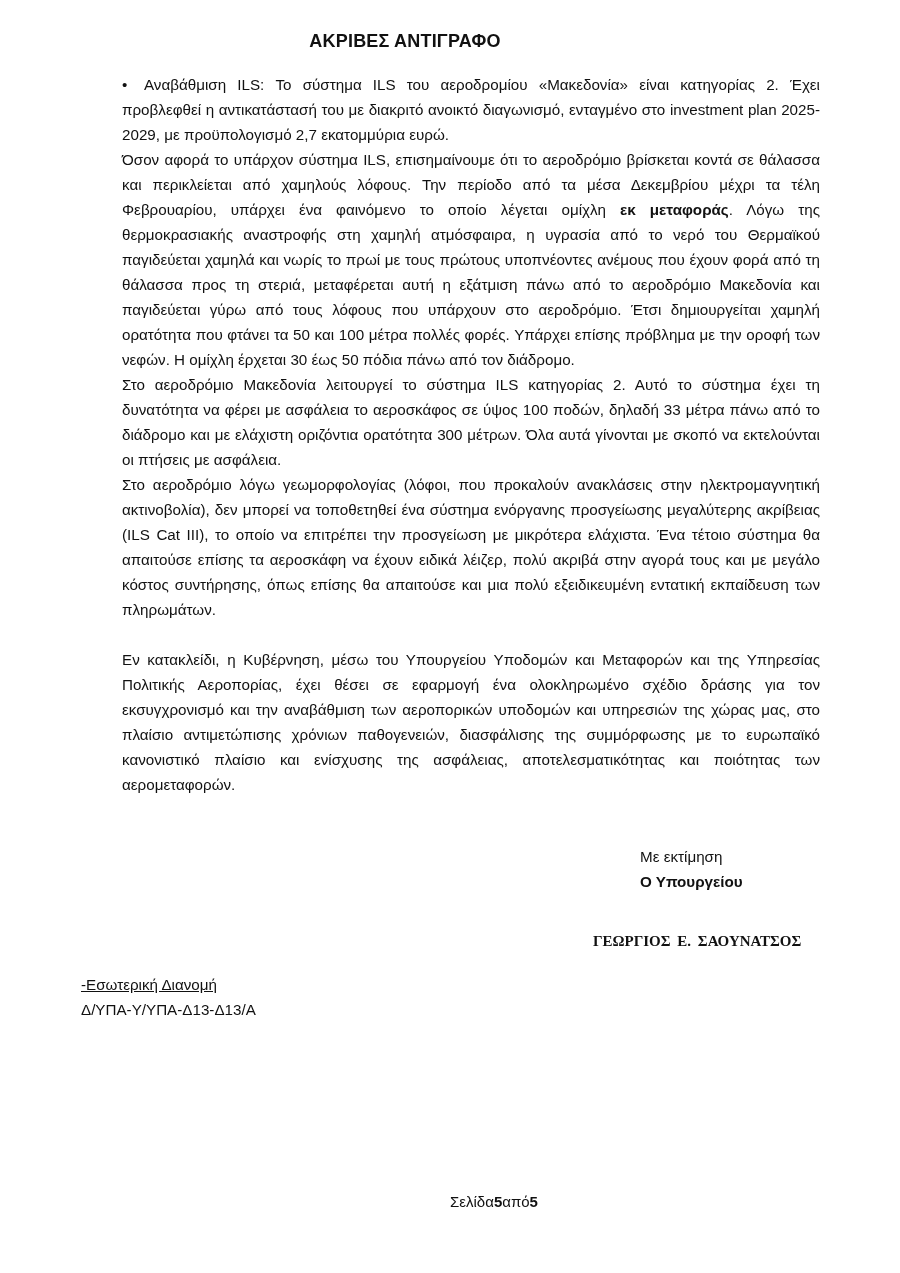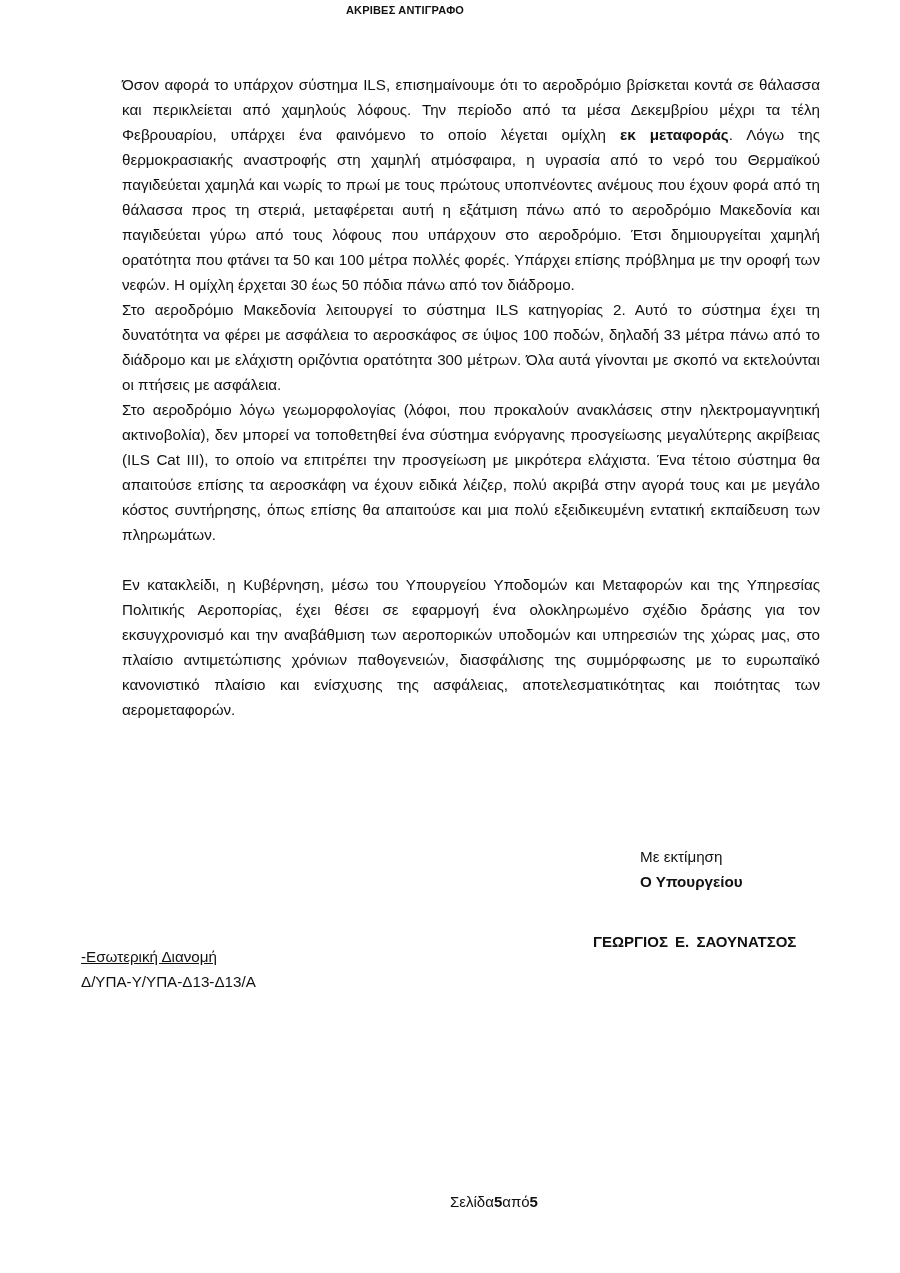--- a/index.html
+++ b/index.html
@@ -2,54 +2,56 @@
 <html><head>
 <meta charset="utf-8">
 <style>
   html, body { margin: 0; padding: 0; background: #ffffff; }
   body {
     width: 900px; height: 1273px; position: relative; overflow: hidden;
     font-family: "Liberation Sans", "DejaVu Sans", sans-serif;
     color: #111111;
   }
   .header-title {
-    position: absolute; left: 0; width: 810px; top: 4px;
-    text-align: center; font-weight: bold; font-size: 11px; letter-spacing: 0.2px;
+    position: absolute; left: 0; width: 810px; top: 31px;
+    text-align: center; font-weight: bold; font-size: 18px; letter-spacing: 0.2px;
   }
   .body {
     position: absolute; left: 122px; width: 698px; top: 72px;
     font-size: 15.2px; line-height: 25px;
   }
   .body p { margin: 0; text-align: justify; }
   .bullet-line { position: relative; }
   .bullet-glyph { display: inline-block; width: 22px; }
   .gap { height: 25px; }
   .closing {
     position: absolute; left: 640px; top: 844px; font-size: 15.2px; line-height: 25px;
   }
   .closing .title-line { font-weight: bold; }
   .signer {
     position: absolute; left: 593px; top: 933px; font-weight: bold; font-size: 15px;
     word-spacing: 3px;
+    font-family: Liberation Serif, serif;
   }
   .distribution {
-    position: absolute; left: 81px; top: 944px; font-size: 15.2px; line-height: 25px;
+    position: absolute; left: 81px; top: 972px; font-size: 15.2px; line-height: 25px;
   }
   .distribution .dist-label { text-decoration: underline; }
   .footer {
     position: absolute; left: 0; width: 900px; top: 1193px; text-align: center; font-size: 15px; padding-left: 44px;
   }
   .footer b { font-weight: bold; }
 </style>
 </head>
 <body>
 
 <div class="header-title">ΑΚΡΙΒΕΣ ΑΝΤΙΓΡΑΦΟ</div>
 
 <div class="body">
+  <p class="bullet-line"><span class="bullet-glyph">•</span><span>Αναβάθμιση ILS: Το σύστημα ILS του αεροδρομίου «Μακεδονία» είναι κατηγορίας 2. Έχει προβλεφθεί η αντικατάστασή του με διακριτό ανοικτό διαγωνισμό, ενταγμένο στο investment plan 2025-2029, με προϋπολογισμό 2,7 εκατομμύρια ευρώ.</span></p>
 
   <p><span>Όσον αφορά το υπάρχον σύστημα ILS, επισημαίνουμε ότι το αεροδρόμιο βρίσκεται κοντά σε θάλασσα και περικλείεται από χαμηλούς λόφους. Την περίοδο από τα μέσα Δεκεμβρίου μέχρι τα τέλη Φεβρουαρίου, υπάρχει ένα φαινόμενο το οποίο λέγεται ομίχλη </span><b>εκ μεταφοράς</b><span>. Λόγω της θερμοκρασιακής αναστροφής στη χαμηλή ατμόσφαιρα, η υγρασία από το νερό του Θερμαϊκού παγιδεύεται χαμηλά και νωρίς το πρωί με τους πρώτους υποπνέοντες ανέμους που έχουν φορά από τη θάλασσα προς τη στεριά, μεταφέρεται αυτή η εξάτμιση πάνω από το αεροδρόμιο Μακεδονία και παγιδεύεται γύρω από τους λόφους που υπάρχουν στο αεροδρόμιο. Έτσι δημιουργείται χαμηλή ορατότητα που φτάνει τα 50 και 100 μέτρα πολλές φορές. Υπάρχει επίσης πρόβλημα με την οροφή των νεφών. Η ομίχλη έρχεται 30 έως 50 πόδια πάνω από τον διάδρομο.</span></p>
 
   <p>Στο αεροδρόμιο Μακεδονία λειτουργεί το σύστημα ILS κατηγορίας 2. Αυτό το σύστημα έχει τη δυνατότητα να φέρει με ασφάλεια το αεροσκάφος σε ύψος 100 ποδών, δηλαδή 33 μέτρα πάνω από το διάδρομο και με ελάχιστη οριζόντια ορατότητα 300 μέτρων. Όλα αυτά γίνονται με σκοπό να εκτελούνται οι πτήσεις με ασφάλεια.</p>
 
   <p>Στο αεροδρόμιο λόγω γεωμορφολογίας (λόφοι, που προκαλούν ανακλάσεις στην ηλεκτρομαγνητική ακτινοβολία), δεν μπορεί να τοποθετηθεί ένα σύστημα ενόργανης προσγείωσης μεγαλύτερης ακρίβειας (ILS Cat III), το οποίο να επιτρέπει την προσγείωση με μικρότερα ελάχιστα. Ένα τέτοιο σύστημα θα απαιτούσε επίσης τα  αεροσκάφη να έχουν ειδικά λέιζερ, πολύ ακριβά στην αγορά τους και με μεγάλο κόστος συντήρησης, όπως επίσης θα απαιτούσε και μια πολύ εξειδικευμένη εντατική εκπαίδευση των πληρωμάτων.</p>
 
   <div class="gap"></div>
 
   <p>Εν κατακλείδι, η Κυβέρνηση, μέσω του Υπουργείου Υποδομών και Μεταφορών και της Υπηρεσίας Πολιτικής Αεροπορίας, έχει θέσει σε εφαρμογή ένα ολοκληρωμένο σχέδιο δράσης για τον εκσυγχρονισμό και την αναβάθμιση των αεροπορικών υποδομών και υπηρεσιών της χώρας μας, στο πλαίσιο αντιμετώπισης  χρόνιων παθογενειών, διασφάλισης  της συμμόρφωσης με το ευρωπαϊκό κανονιστικό πλαίσιο και ενίσχυσης  της ασφάλειας, αποτελεσματικότητας και ποιότητας των αερομεταφορών.</p>

